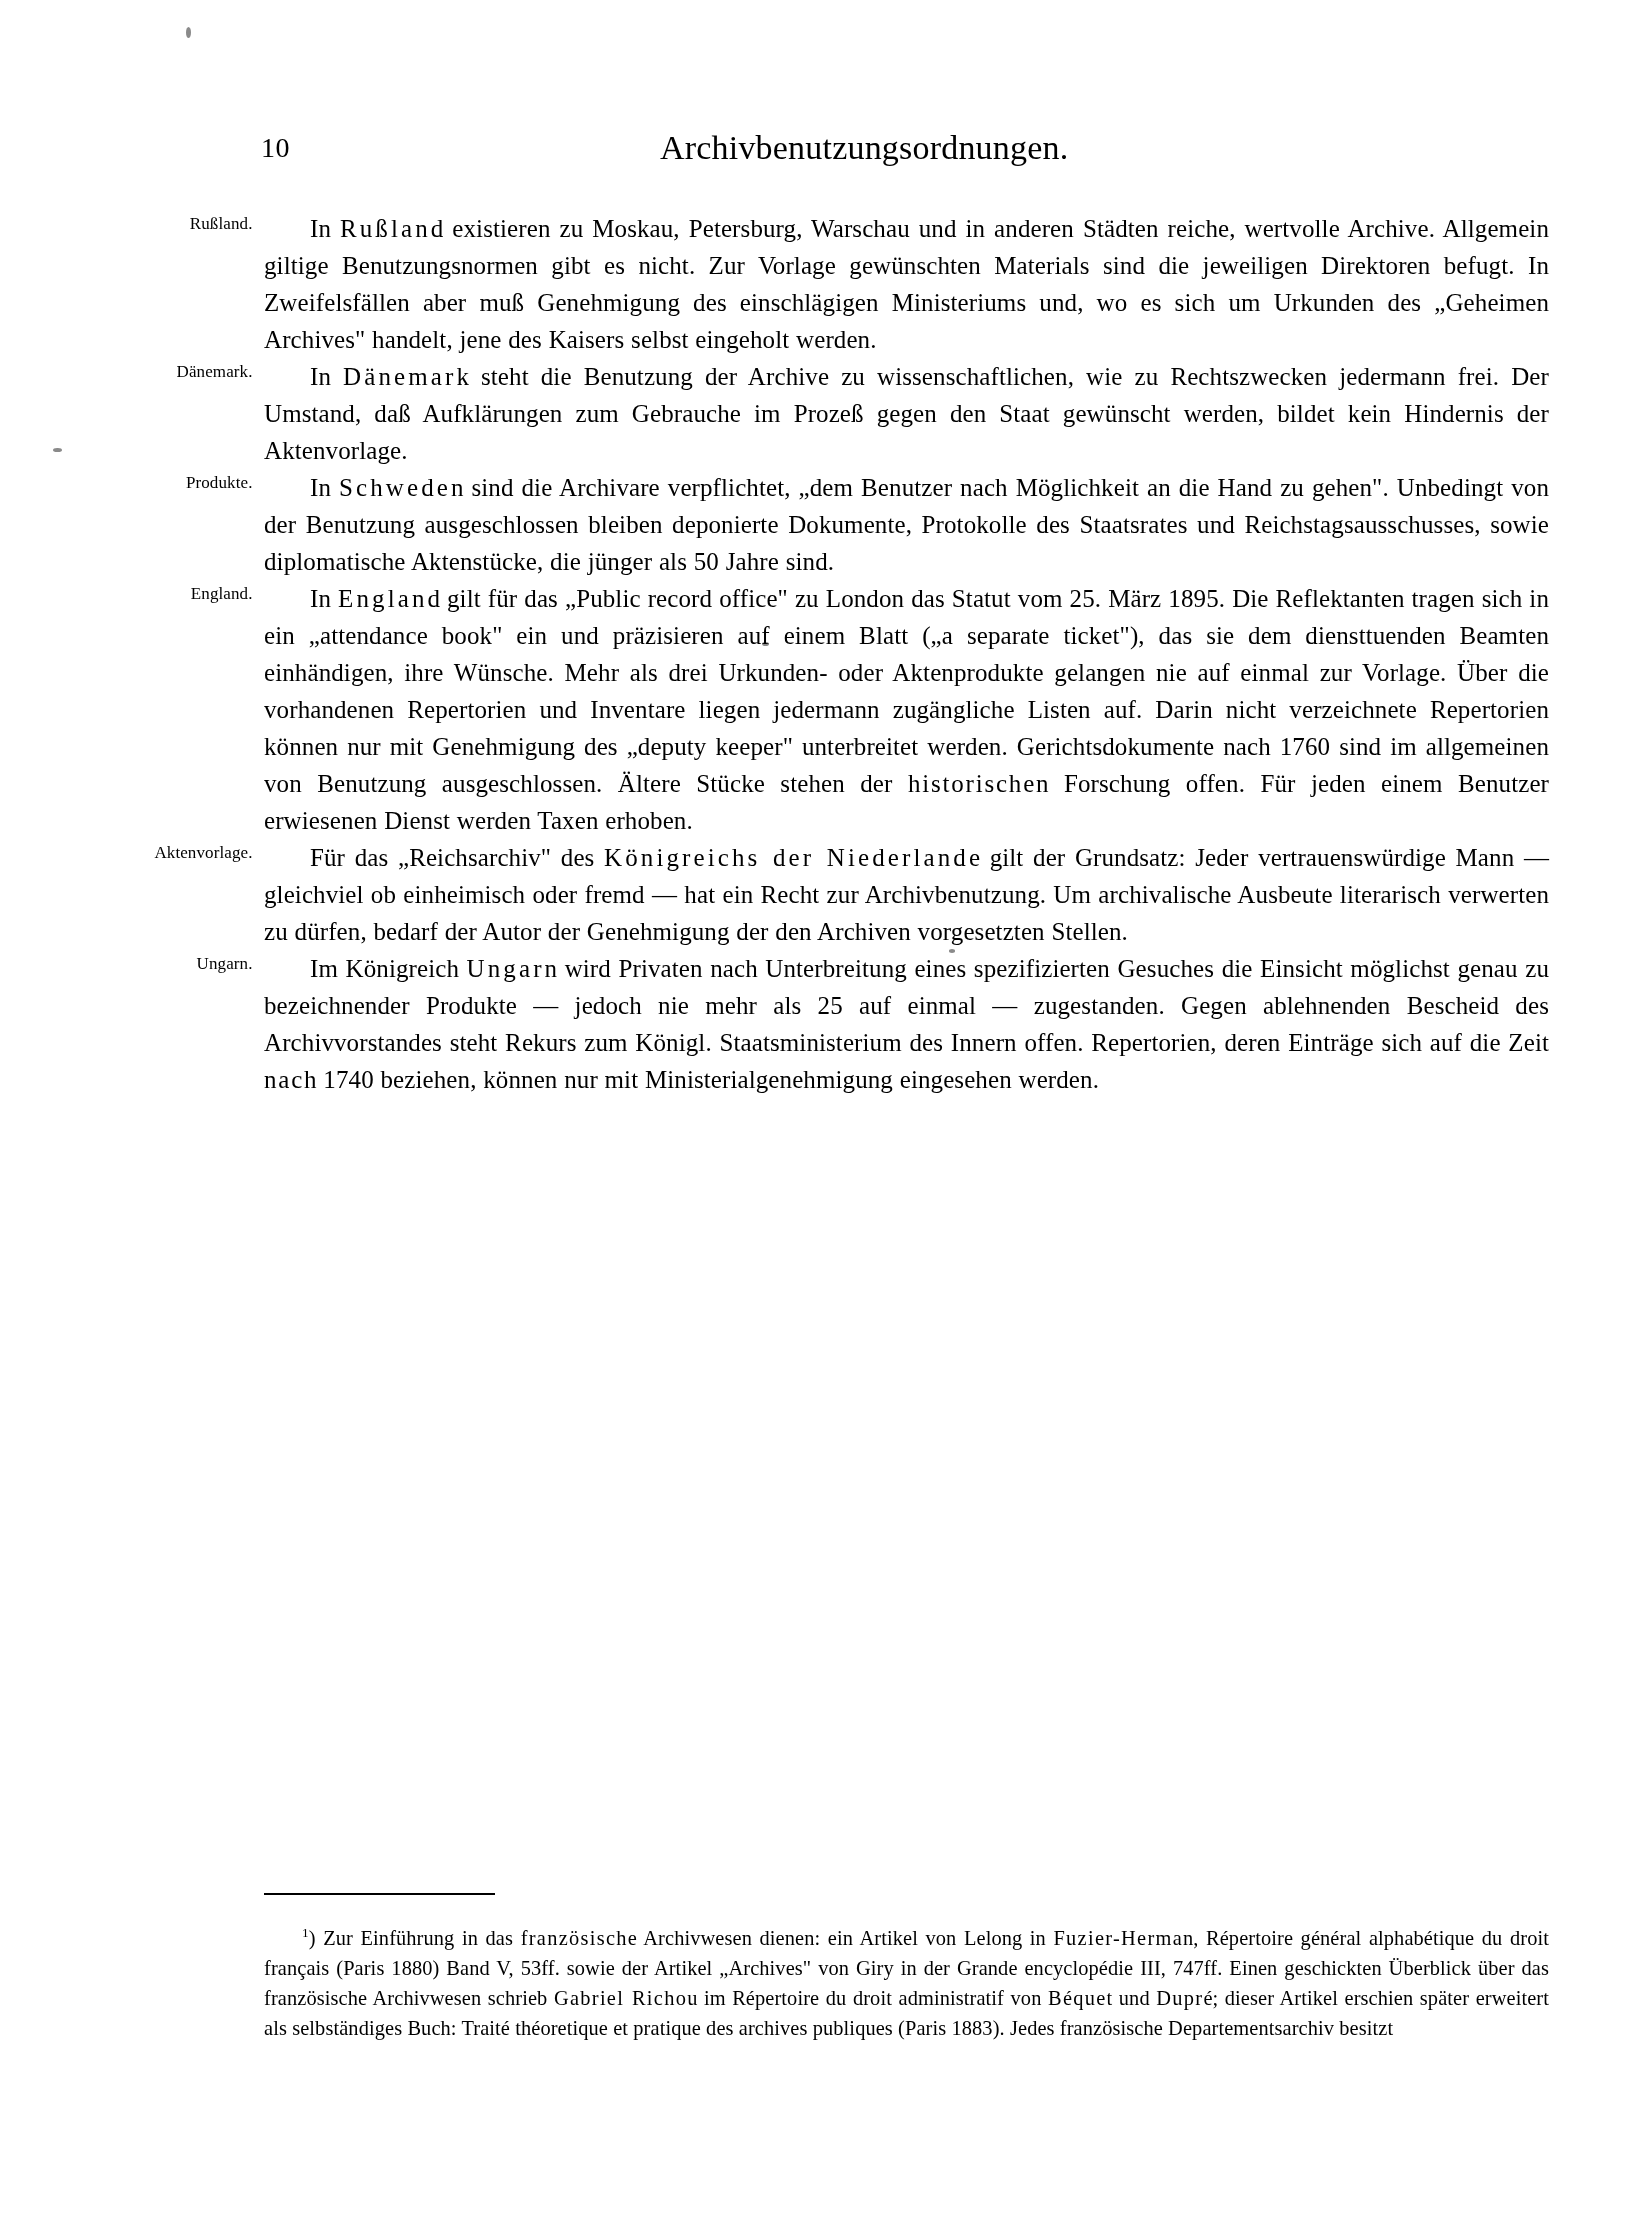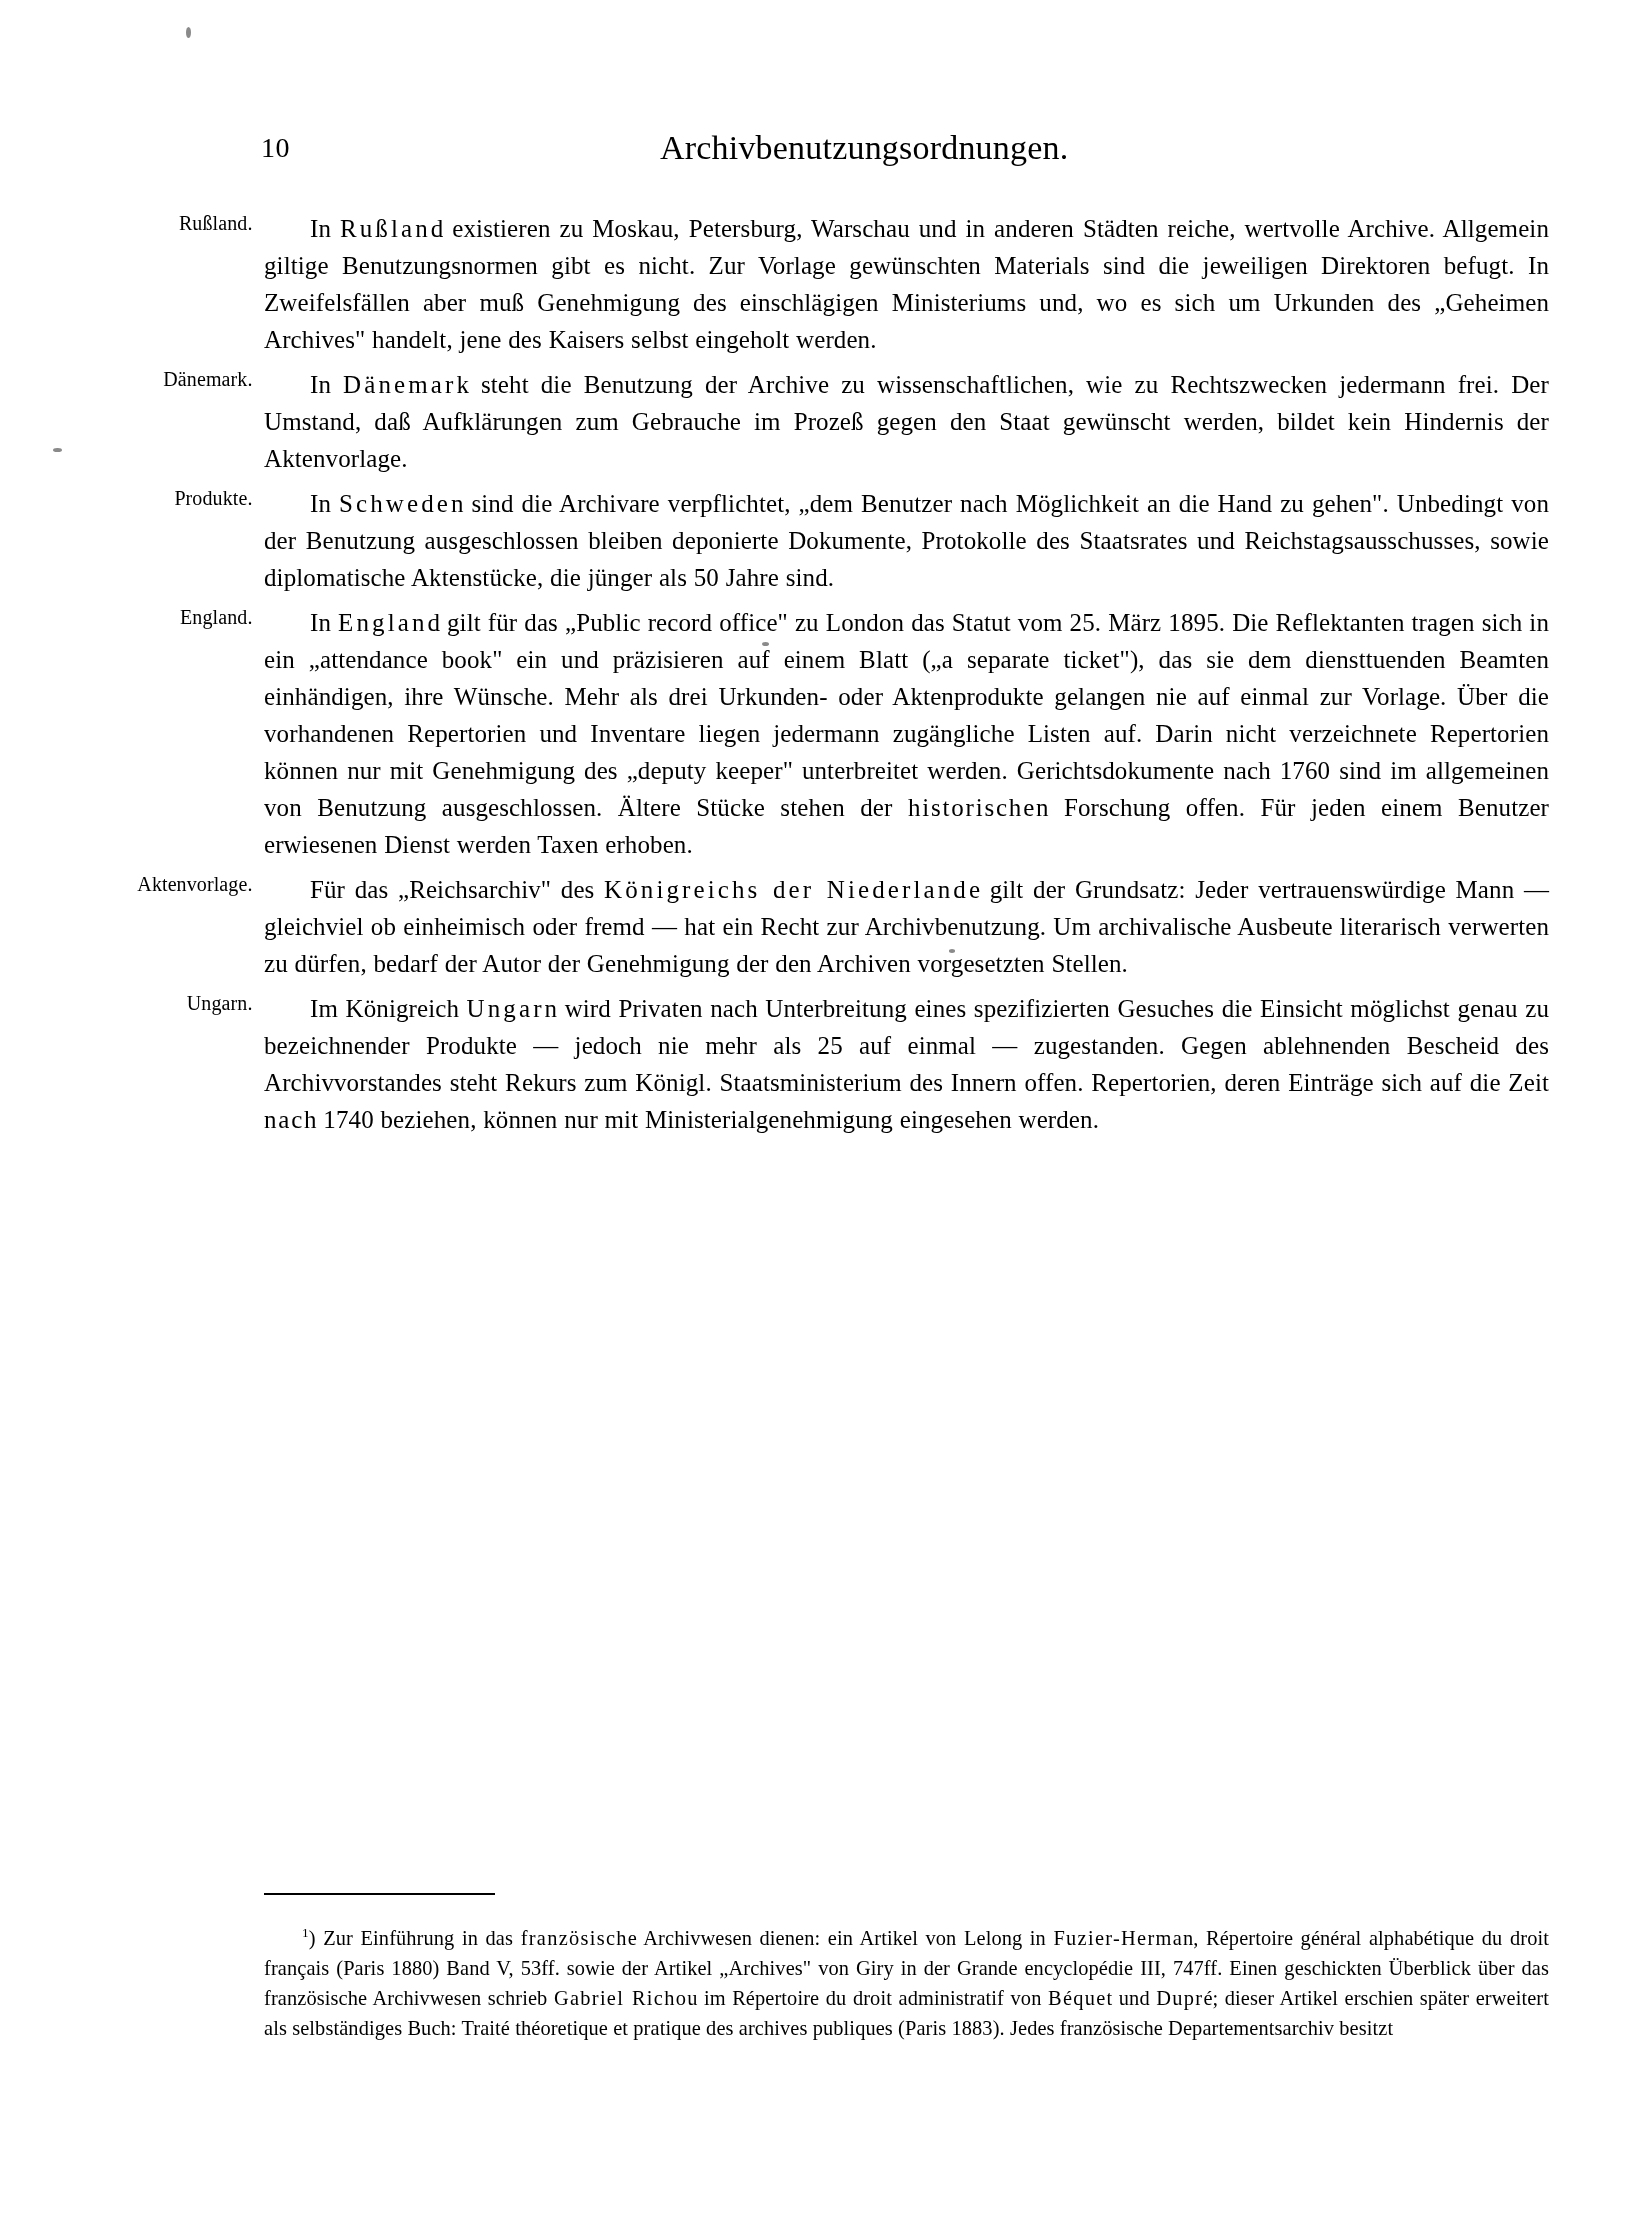--- a/index.html
+++ b/index.html
@@ -69,32 +69,32 @@
   .para {
     position: relative;
     font-size: 25px;
     line-height: 37px;
     text-align: justify;
     text-align-last: left;
     letter-spacing: 0.1px;
     word-spacing: 0.4px;
     margin: 0;
   }
-  .para + .para { margin-top: 8px; }
+  .para + .para { margin-top: 0; }
 
   .para .indent { display: inline-block; width: 46px; }
 
   
   .sidenote {
     position: absolute;
     right: 100%;
     margin-right: 11.5px;
     top: 3.5px;
     white-space: nowrap;
-    font-size: 20px;
+    font-size: 17px;
     line-height: 19.5px;
     letter-spacing: 0.1px;
     text-align: right;
   }
 
   
   .sp {
     letter-spacing: 3.1px;
     margin-right: -3.1px;
   }

